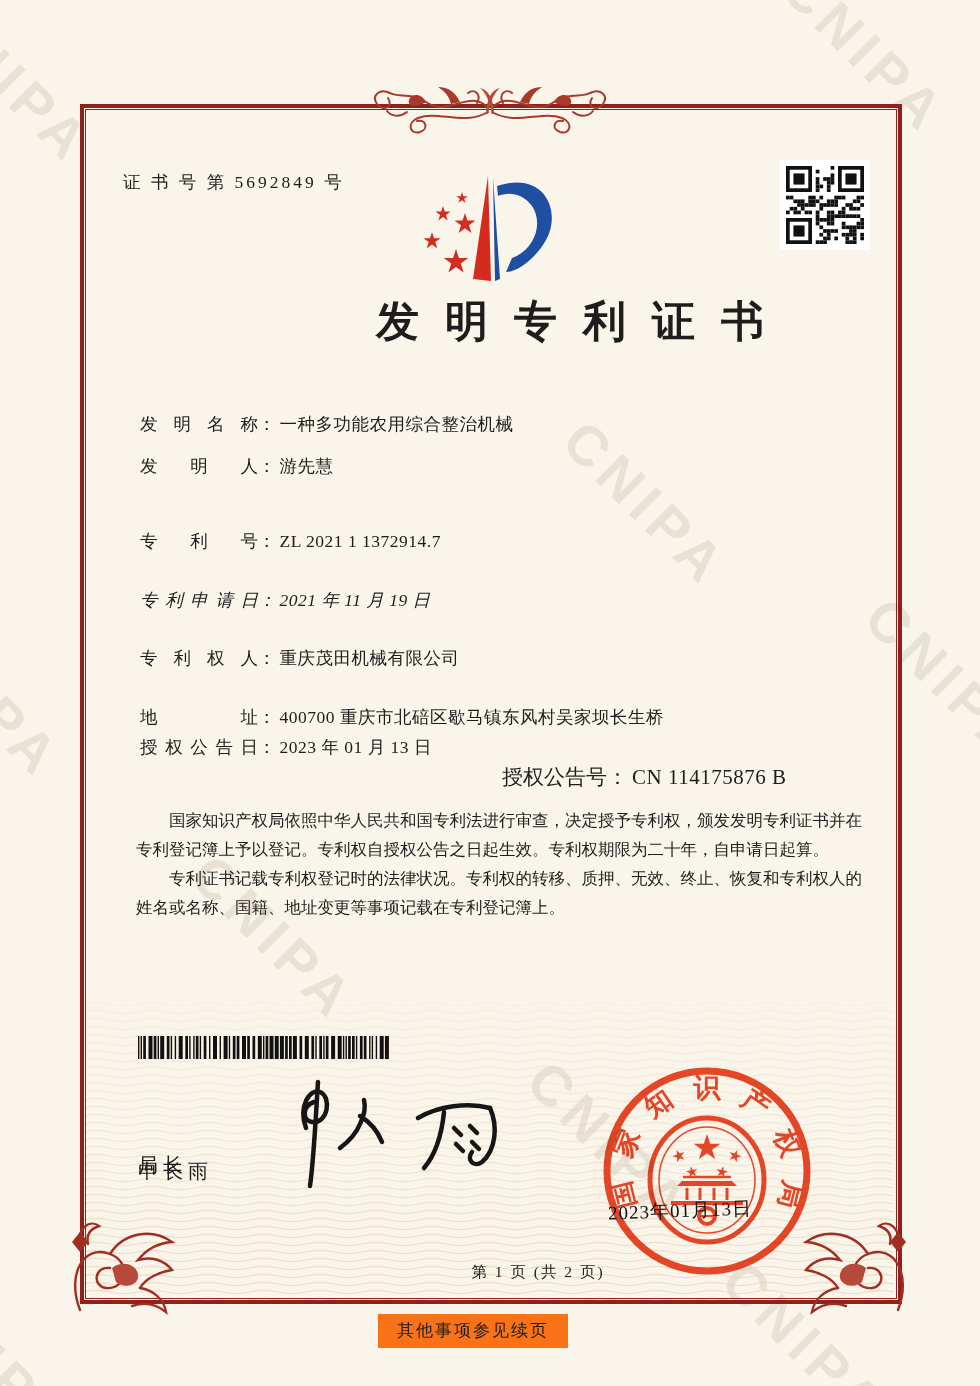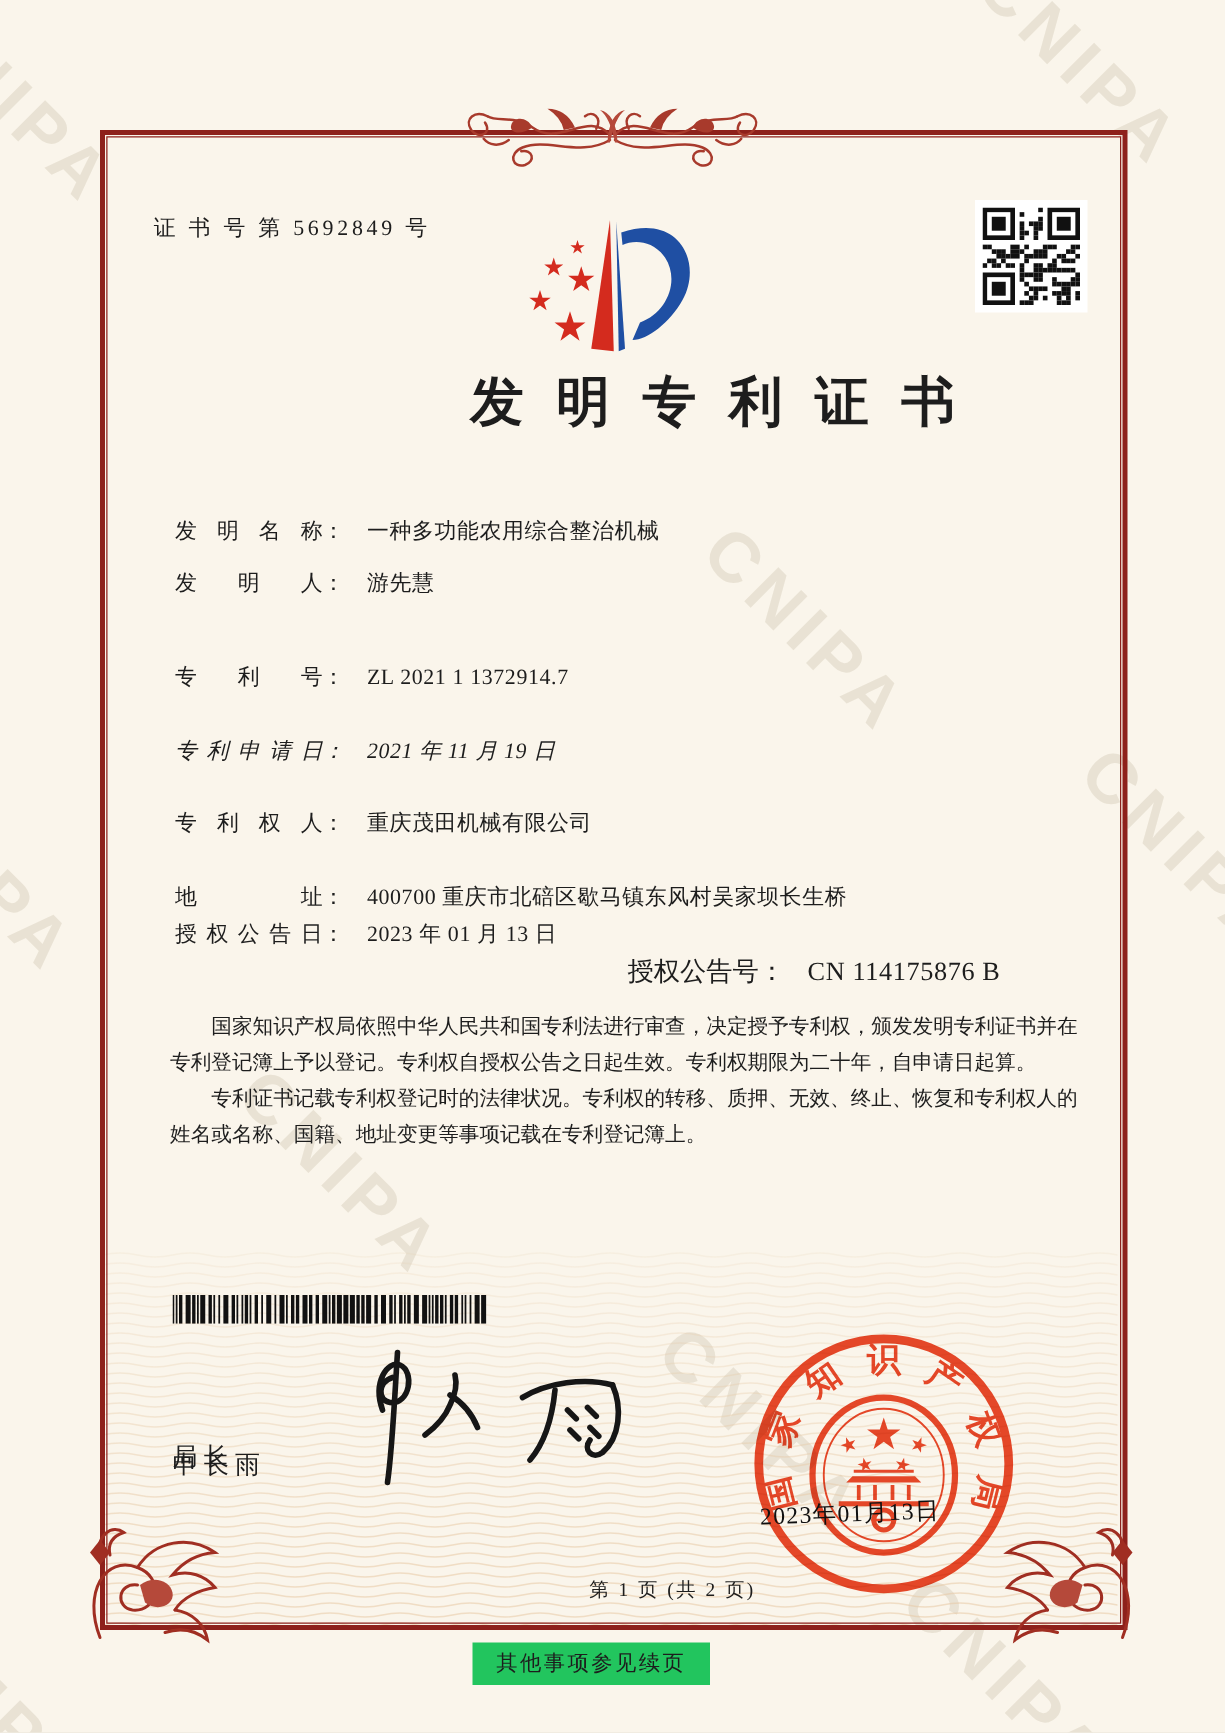--- a/index.html
+++ b/index.html
@@ -13,37 +13,37 @@
   
   .frame{position:absolute;left:80px;top:104px;width:814px;height:1192px;border:4px solid #8e211b;}
   .frame-inner{position:absolute;left:1px;top:1px;right:1px;bottom:1px;border:1px solid #8e211b;}
   
   .cert-no{position:absolute;left:123px;top:170px;font-size:17.5px;letter-spacing:3px;}
   .title{position:absolute;left:190px;top:293px;width:600px;text-align:right;font-size:43px;
          font-weight:600;letter-spacing:26px;text-indent:26px;}
   
   .frow{position:absolute;left:140px;height:26px;font-size:17.5px;white-space:nowrap;}
   .flabel{display:inline-block;width:118px;text-align:justify;text-align-last:justify;vertical-align:top;}
-  .fvalue{margin-left:18px;letter-spacing:0.5px;text-align:center;}
+  .fvalue{margin-left:4px;letter-spacing:0.5px;text-align:center;}
   .frow2{position:absolute;left:502px;font-size:21px;white-space:nowrap;}
   
   .bodytext{position:absolute;left:136px;top:806px;width:726px;font-size:16.5px;line-height:29px;
             text-align:justify;}
   .bodytext p{margin:0;text-indent:2em;}
   
   .sig-title{position:absolute;left:138px;top:1116px;font-size:20px;letter-spacing:5px;
              font-family:"Liberation Sans","DejaVu Sans",sans-serif;margin-top:36px;}
   .sig-name{position:absolute;left:138px;top:1158px;font-size:20px;letter-spacing:5px;
             font-family:"Liberation Sans","DejaVu Sans",sans-serif;}
   
   .seal-date{position:absolute;left:608px;top:1198px;font-size:19px;letter-spacing:1px;color:#101010;
              transform:rotate(-2deg);white-space:nowrap;}
   
   .page-num{position:absolute;left:80px;top:1262px;width:820px;text-align:center;font-size:15.5px;letter-spacing:2px;margin-left:48px;}
-  .continuation{position:absolute;left:378px;top:1314px;width:190px;height:34px;background:#22c55e;
+  .continuation{position:absolute;left:378px;top:1314px;width:190px;height:34px;background:#f97316;
                 text-align:center;line-height:34px;font-size:17px;letter-spacing:2px;}
   svg{display:block;}
 </style>
 </head>
 <body>
 
 <div class="page">
 
   <div class="wm" style="left:-40px;top:-15px;">CNIPA</div>
   <div class="wm" style="left:815px;top:-45px;">CNIPA</div>

